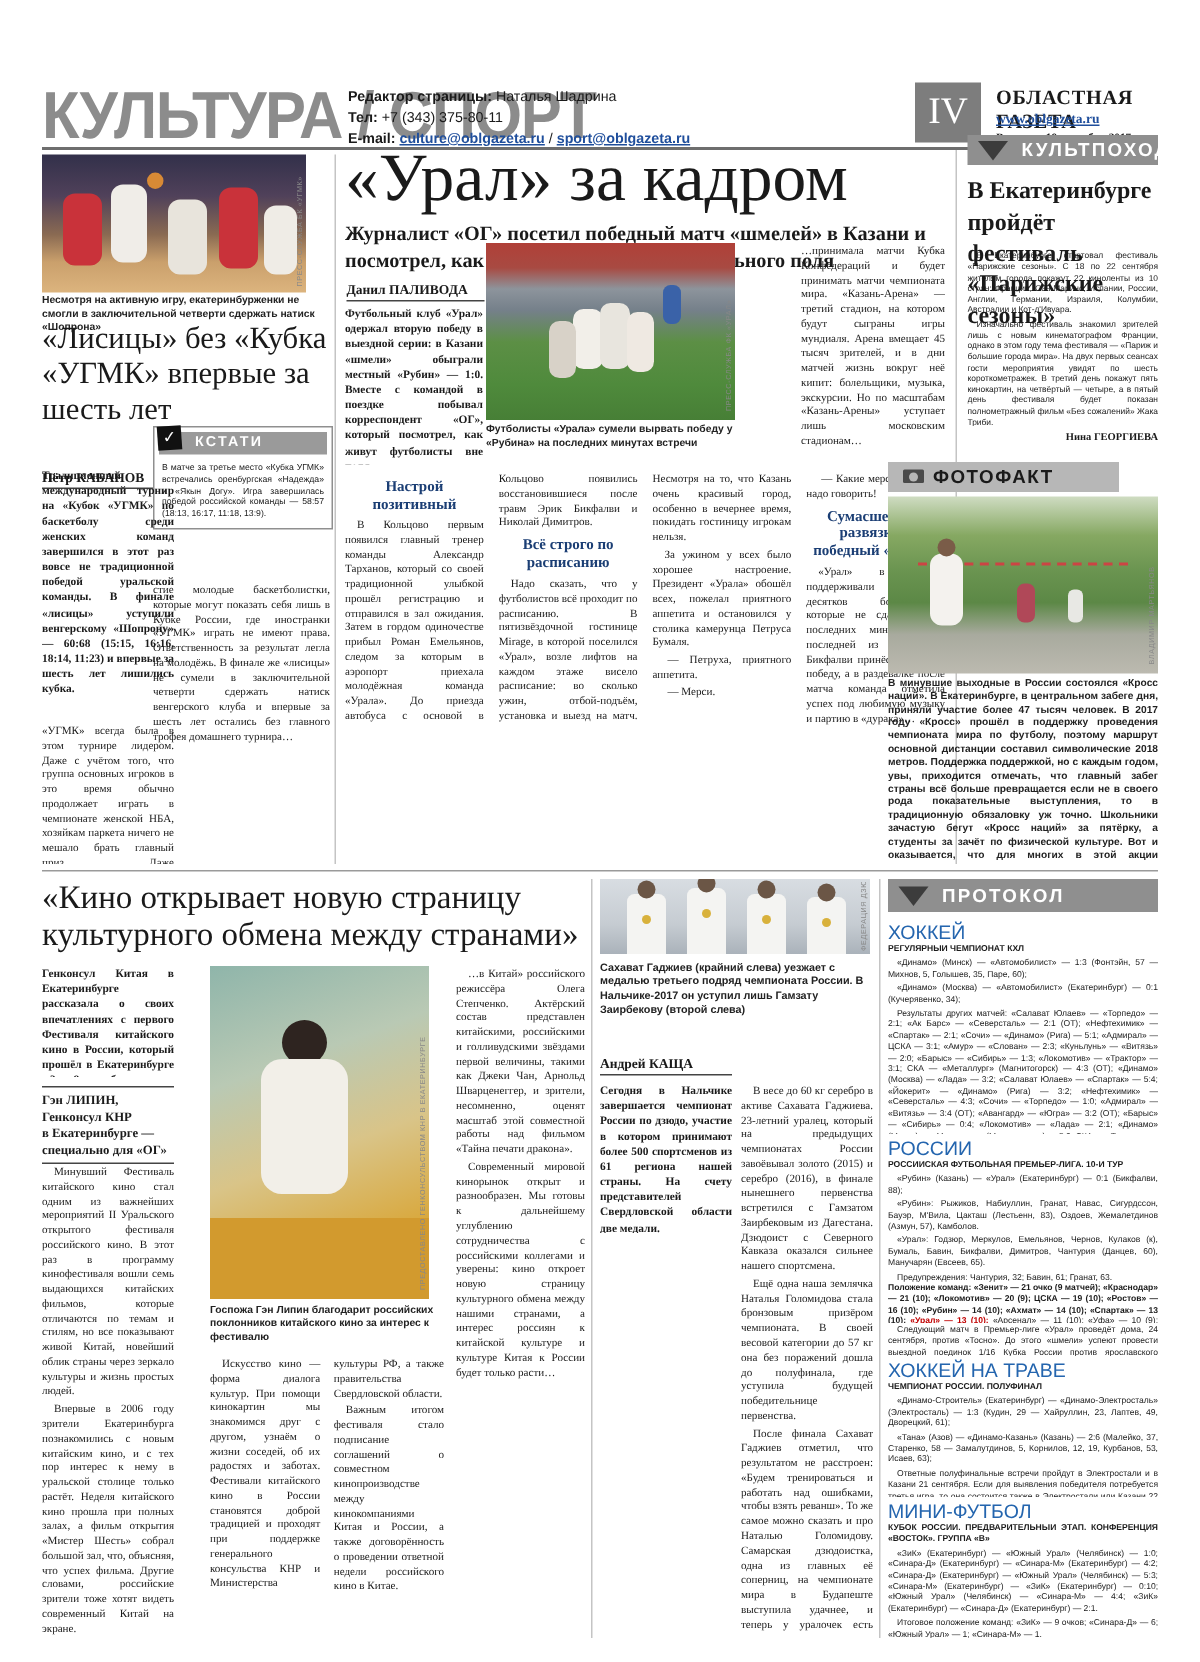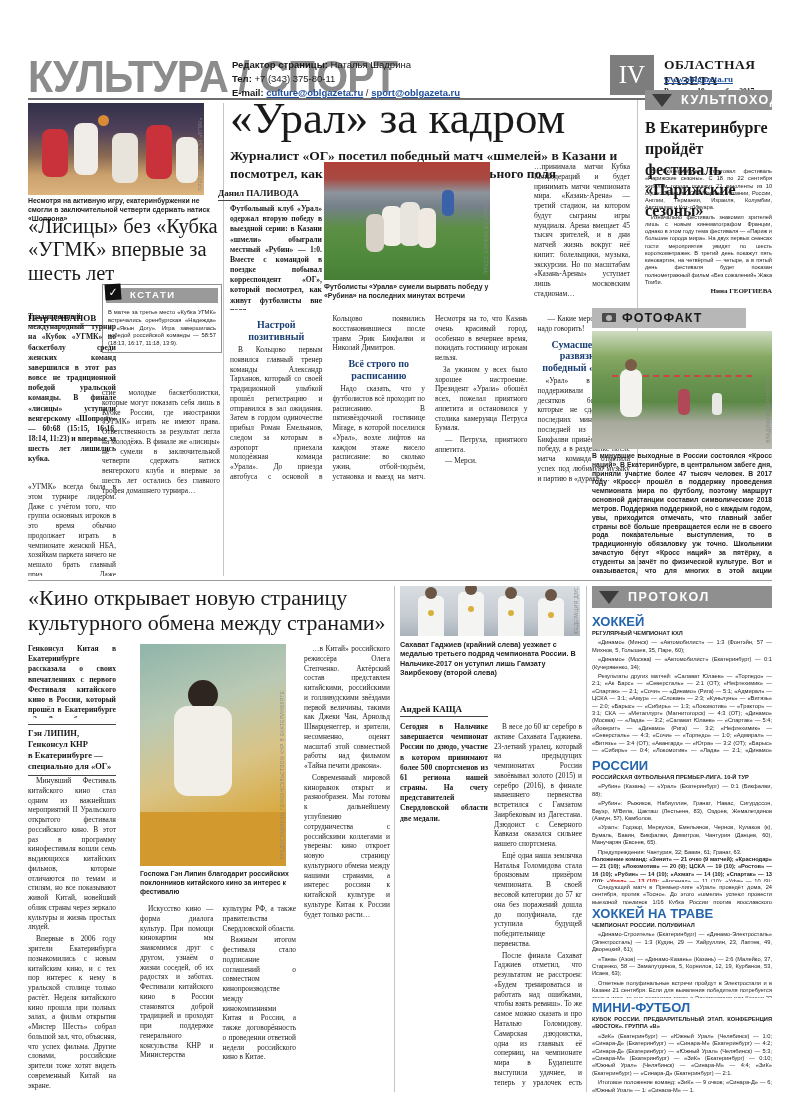--- a/index.html
+++ b/index.html
@@ -19,21 +19,21 @@
              margin:5px 0 3px;text-align:center;text-indent:0;break-after:avoid}
   p.dialog{text-indent:10px;margin:0 0 1px}
   .cap{font-family:"Liberation Sans",sans-serif;font-weight:bold;font-size:6.9px;line-height:1.3;color:#222}
   .byline{font-weight:bold;font-size:9px;border-bottom:1.5px solid #444;padding-bottom:2px}
   .lead{font-weight:bold;font-size:7.6px;line-height:1.34;text-align:justify;overflow:hidden}
   .bar{background:#8f8f8f;color:#fff;font-family:"Liberation Sans",sans-serif;font-weight:700;
        font-size:12.5px;line-height:20px;padding-left:36px;letter-spacing:1.5px}
   .tri{position:absolute;left:7px;top:4px;width:0;height:0;border-left:10px solid transparent;
        border-right:10px solid transparent;border-top:13px solid #3c3c3c}
   .bar-light{background:#b7b7b7;color:#1a1a1a}
-  .sport-title{color:#2465ae;font-family:"Liberation Sans",sans-serif;font-weight:700;font-size:13px}
+  .sport-title{color:#2465ae;font-family:"Liberation Sans",sans-serif;font-weight:400;font-size:13px}
   .lnk{color:#1f4e9c;text-decoration:underline;font-weight:bold;cursor:pointer}
   .red-hl{color:#c00000;font-weight:bold}
   .vcredit{font-family:"Liberation Sans",sans-serif;font-size:4.8px;color:#888;letter-spacing:.4px;
            writing-mode:vertical-rl;transform:rotate(180deg);white-space:nowrap;overflow:hidden}
   .vline{position:absolute;width:1px;background:#c4c4c4}
   .hline{position:absolute;height:1px;background:#9a9a9a}
   .cols2{column-count:2;column-gap:9px}
   .cols4{column-count:4;column-gap:10px}
   .photo{position:absolute;overflow:hidden;background:#bbb}
   .blob{position:absolute;border-radius:50%}
@@ -105,21 +105,21 @@
 
   <div class="abs lead" style="left:28px;top:312px;width:88px;height:166px">Традиционный международный турнир на «Кубок «УГМК» по баскетболу среди женских команд завершился в этот раз вовсе не традиционной победой уральской команды. В финале «лисицы» уступили венгерскому «Шопрону» — 60:68 (15:15, 16:16, 18:14, 11:23) и впервые за шесть лет лишились кубка.</div>
   <div class="abs body-text" style="left:28px;top:482px;width:88px;height:94px;overflow:hidden">«УГМК» всегда была в этом турнире лидером. Даже с учётом того, что группа основных игроков в это время обычно продолжает играть в чемпионате женской НБА, хозяйкам паркета ничего не мешало брать главный приз. Даже корреспонденты «ОГ» в номере от 15 сентября шутили, что «не надо быть большим оракулом, чтобы предсказать победителя». В чём причина? Традиционно в турнире принимали уча-</div>
   <div class="abs body-text" style="left:102px;top:388px;width:118px;height:188px;overflow:hidden">стие молодые баскетболистки, которые могут показать себя лишь в Кубке России, где иностранки «УГМК» играть не имеют права. Ответственность за результат легла на молодёжь. В финале же «лисицы» не сумели в заключительной четверти сдержать натиск венгерского клуба и впервые за шесть лет остались без главного трофея домашнего турнира…</div>
 
   <div class="vline" style="left:223px;top:103px;height:473px"></div>
 
   <div class="abs serif" style="left:230px;top:96px;width:402px;font-size:45px;line-height:1">«Урал» за кадром</div>
   <div class="abs serif b" style="left:230px;top:147px;width:402px;font-size:13.5px;line-height:1.3">Журналист «ОГ» посетил победный матч «шмелей» в Казани и посмотрел, как живёт команда вне футбольного поля</div>
 
-  <div class="abs byline" style="left:218px;top:188px;width:92px">Данил ПАЛИВОДА</div>
+  <div class="abs byline" style="left:231px;top:188px;width:92px">Данил ПАЛИВОДА</div>
   <div class="abs lead" style="left:230px;top:204px;width:92px;height:106px">Футбольный клуб «Урал» одержал вторую победу в выездной серии: в Казани «шмели» обыграли местный «Рубин» — 1:0. Вместе с командой в поездке побывал корреспондент «ОГ», который посмотрел, как живут футболисты вне поля.</div>
 
   <div class="photo" style="left:324px;top:162px;width:166px;height:118px;background:linear-gradient(180deg,#b04038 0%,#a84a42 14%,#8d949c 26%,#75808a 38%,#5c8f45 56%,#4f8a3c 80%,#477f36 100%)">
     <div class="blob" style="left:58px;top:44px;width:20px;height:40px;background:#f2efe9;border-radius:7px"></div>
     <div class="blob" style="left:76px;top:40px;width:20px;height:44px;background:#e8e5de;border-radius:7px"></div>
     <div class="blob" style="left:94px;top:46px;width:18px;height:40px;background:#efe9e2;border-radius:7px"></div>
     <div class="blob" style="left:42px;top:52px;width:18px;height:38px;background:#d8d2c8;border-radius:7px"></div>
     <div class="blob" style="left:118px;top:28px;width:12px;height:26px;background:#3a62a8;border-radius:5px"></div>
     <div class="abs vcredit" style="right:1px;top:6px;height:106px">ПРЕСС-СЛУЖБА ФК «УРАЛ»</div>
   </div>

